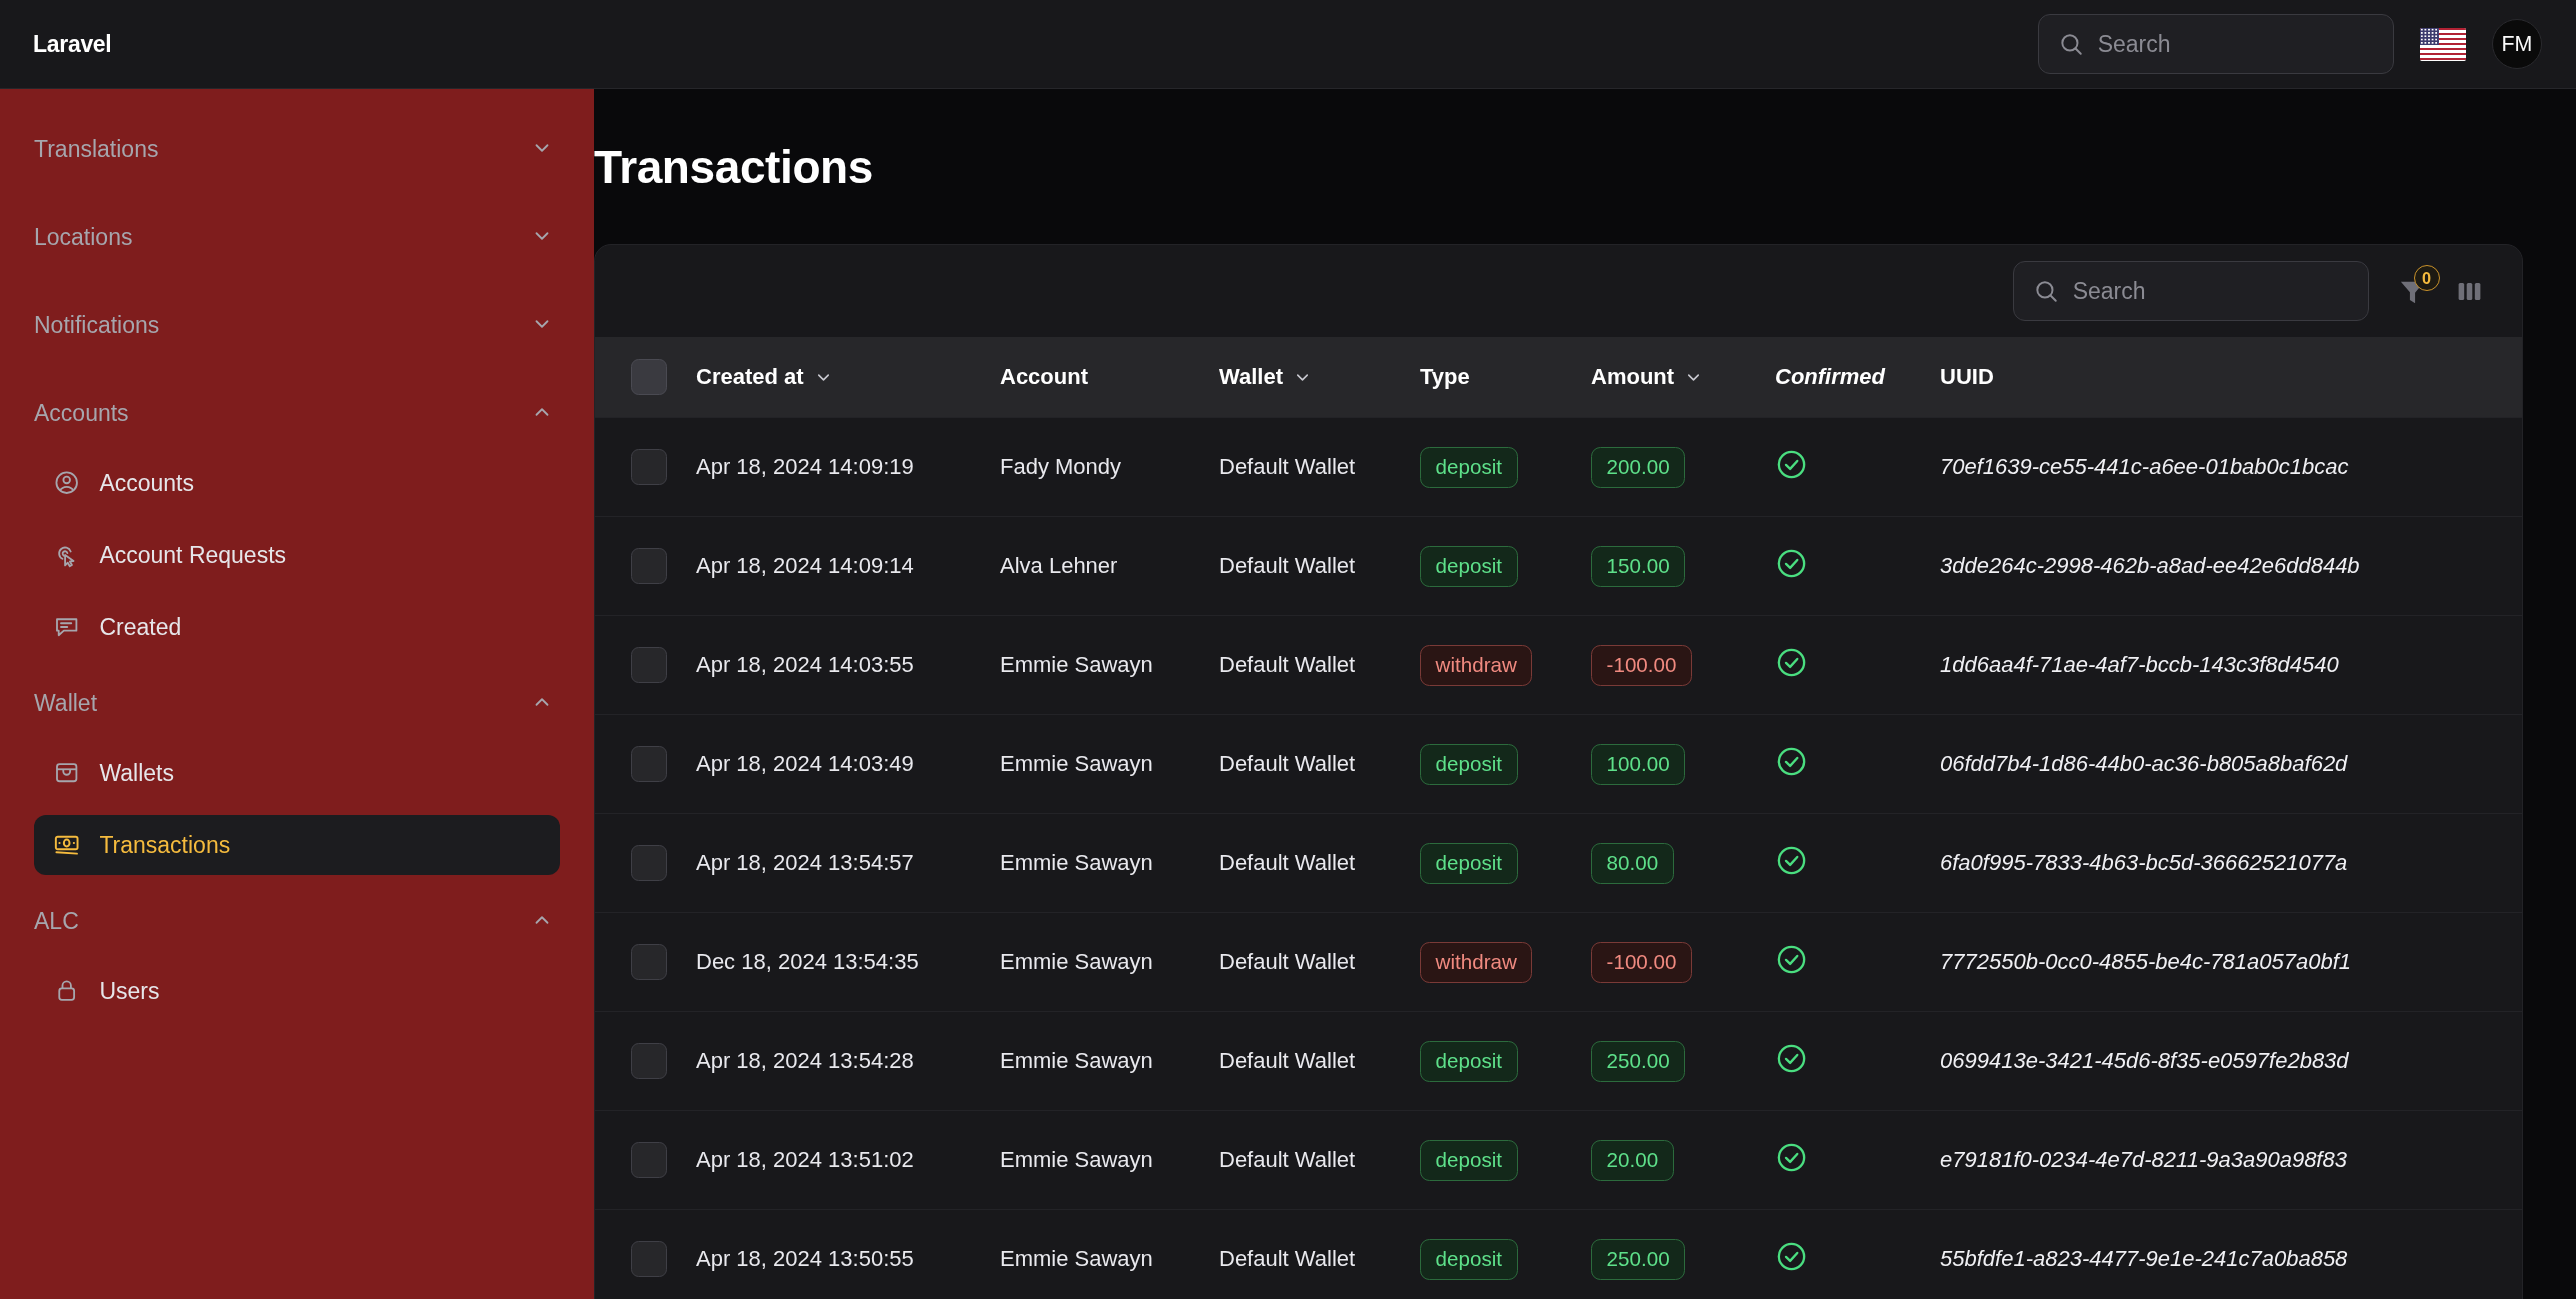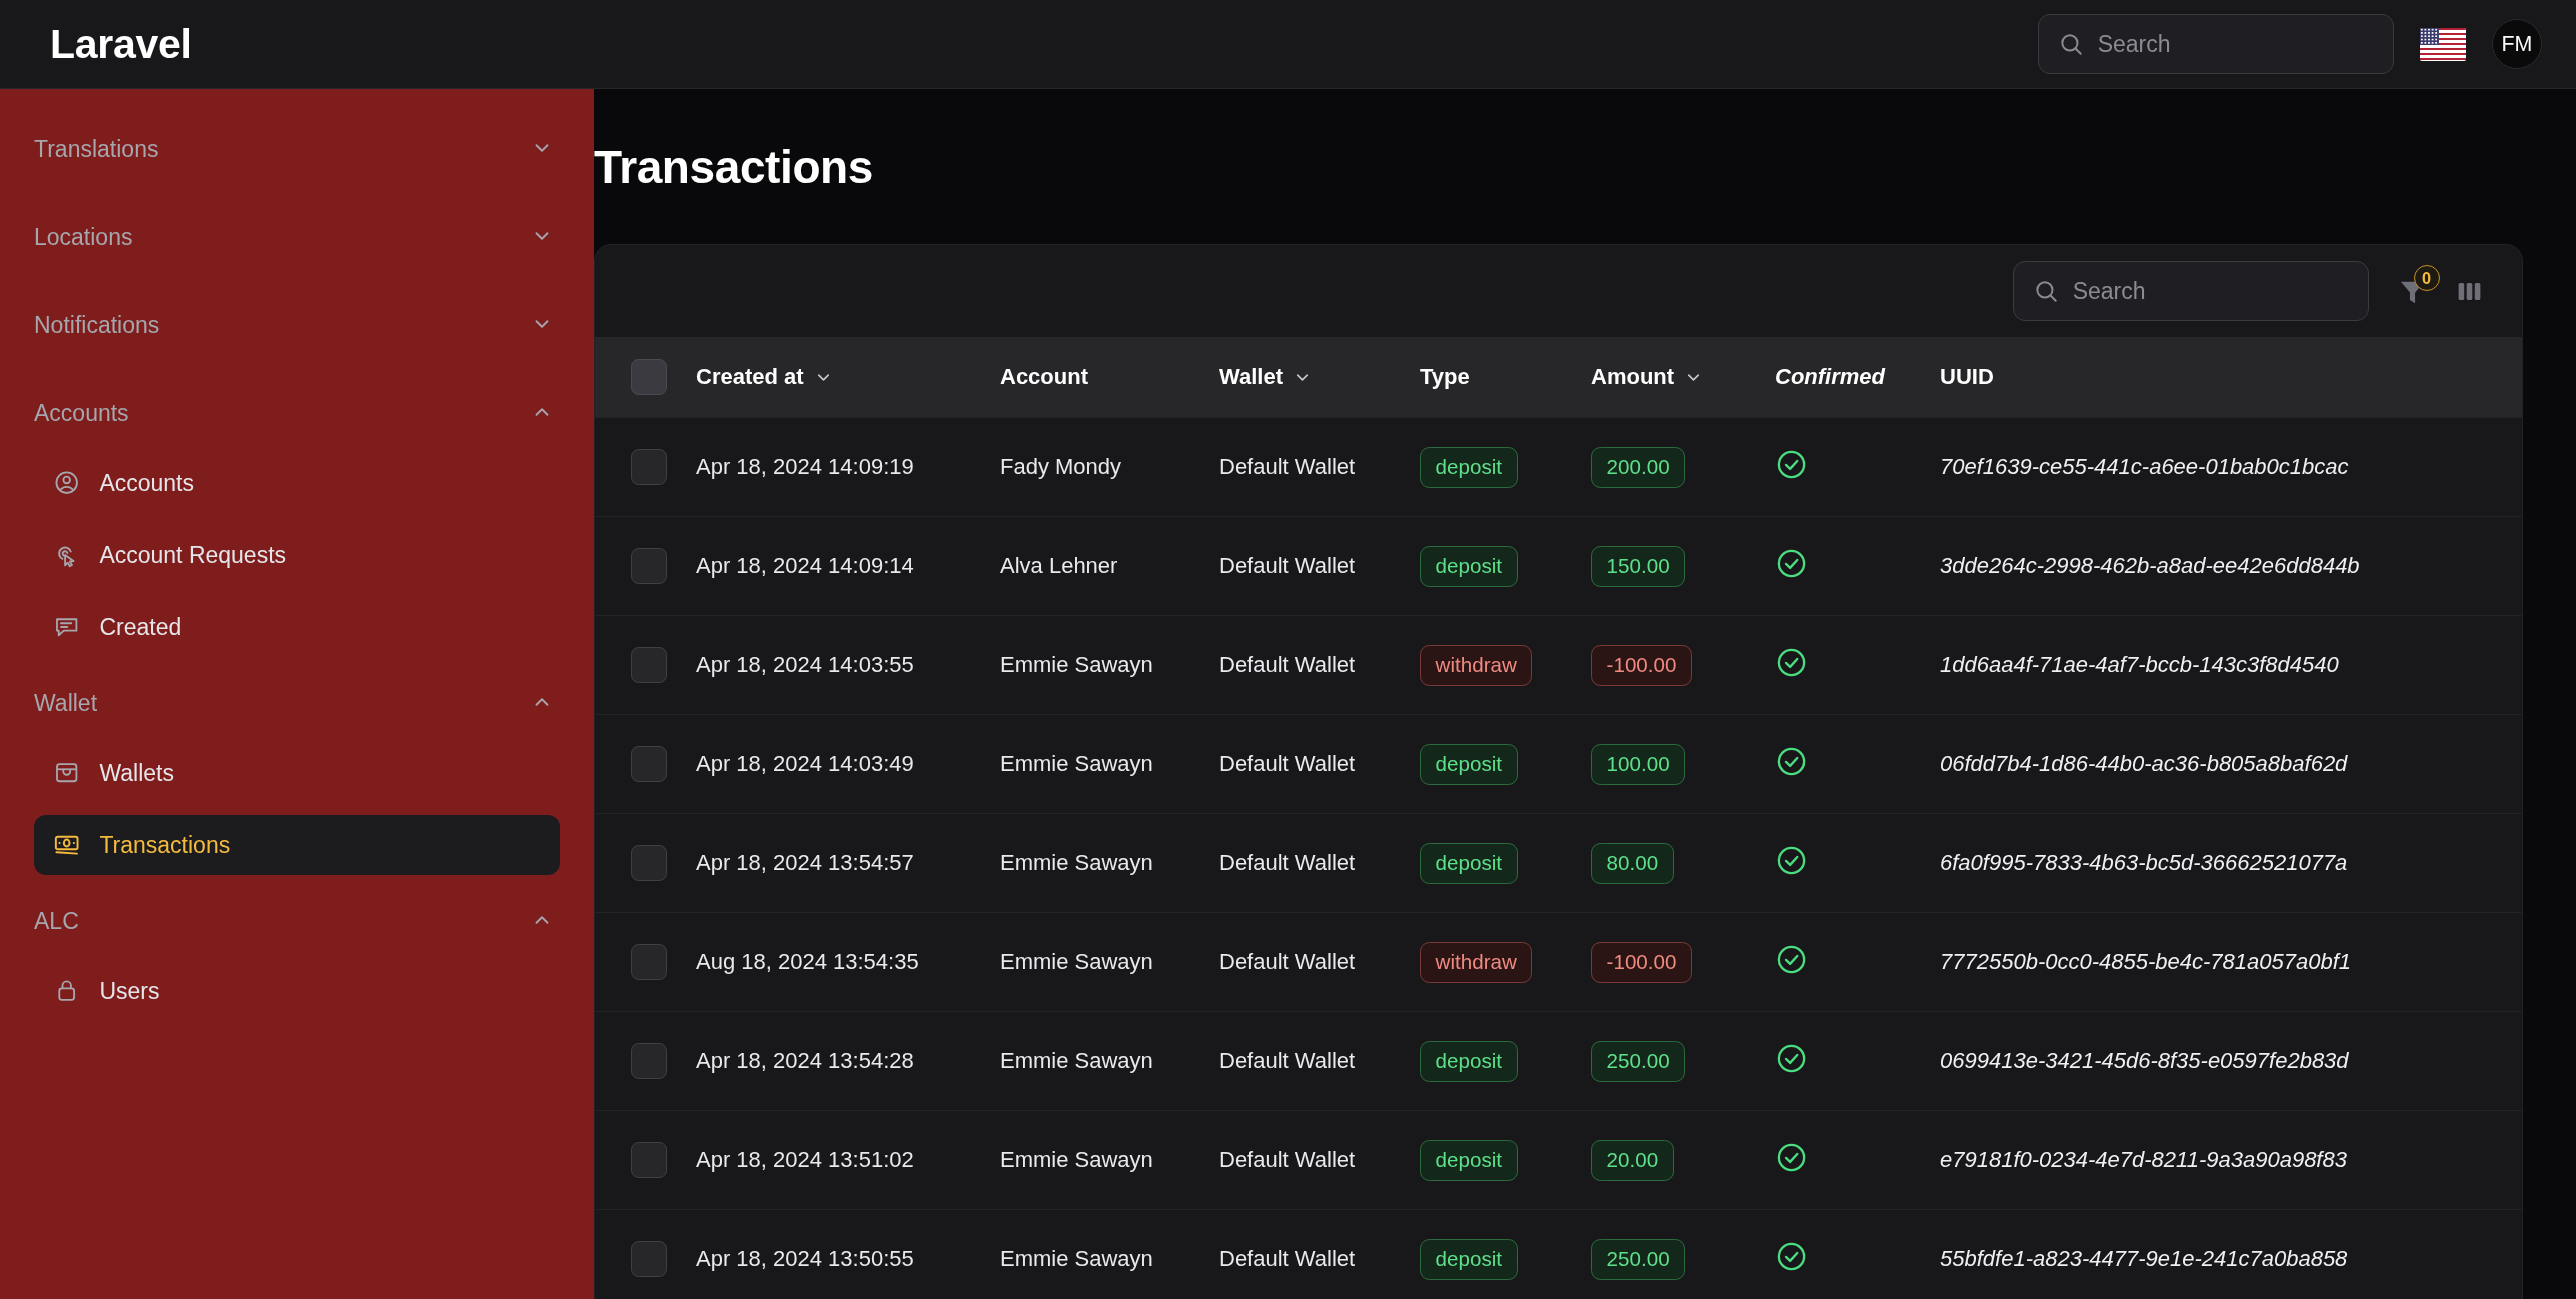--- a/index.html
+++ b/index.html
@@ -13,22 +13,22 @@
 
   
   .topbar {
     position: absolute; top: 0; left: 0;
     width: 2576px; height: 89px;
     background: #18181b;
     border-bottom: 0.9px solid #26262a;
     display: flex; align-items: center;
   }
   .brand {
-    margin-left: 50px;
-    font-size: 41px; font-weight: 700; color: #ffffff;
+    margin-left: 33px;
+    font-size: 23px; font-weight: 700; color: #ffffff;
     letter-spacing: -0.3px;
   }
   .topbar-right {
     margin-left: auto; margin-right: 34px;
     display: flex; align-items: center; gap: 26px;
   }
   .search-box {
     width: 356px; height: 60px;
     background: #1f1f23;
     border: 0.9px solid #3a3a40;
@@ -517,21 +517,21 @@
                   <circle cx="12" cy="12" r="9.2"></circle>
                   <polyline points="8 12.3 11 15.2 16.2 9.4"></polyline>
                 </svg>
               </span></td>
             <td class="col-uuid uuid">6fa0f995-7833-4b63-bc5d-36662521077a</td>
           </tr>
           <tr>
             <td class="col-cb">
               <span class="cb"></span>
             </td>
-            <td class="col-date">Aug 18, 2024 13:54:35</td>
+            <td class="col-date">Dec 18, 2024 13:54:35</td>
             <td class="col-acct">Emmie Sawayn</td>
             <td class="col-wall">Default Wallet</td>
             <td class="col-type"><span class="badge withdraw">withdraw</span></td>
             <td class="col-amt"><span class="badge withdraw">-100.00</span></td>
             <td class="col-conf"><span class="check-ok">
                 <svg width="33" height="33" viewBox="0 0 24 24" fill="none" stroke="currentColor" stroke-width="1.7" stroke-linecap="round" stroke-linejoin="round">
                   <circle cx="12" cy="12" r="9.2"></circle>
                   <polyline points="8 12.3 11 15.2 16.2 9.4"></polyline>
                 </svg>
               </span></td>

